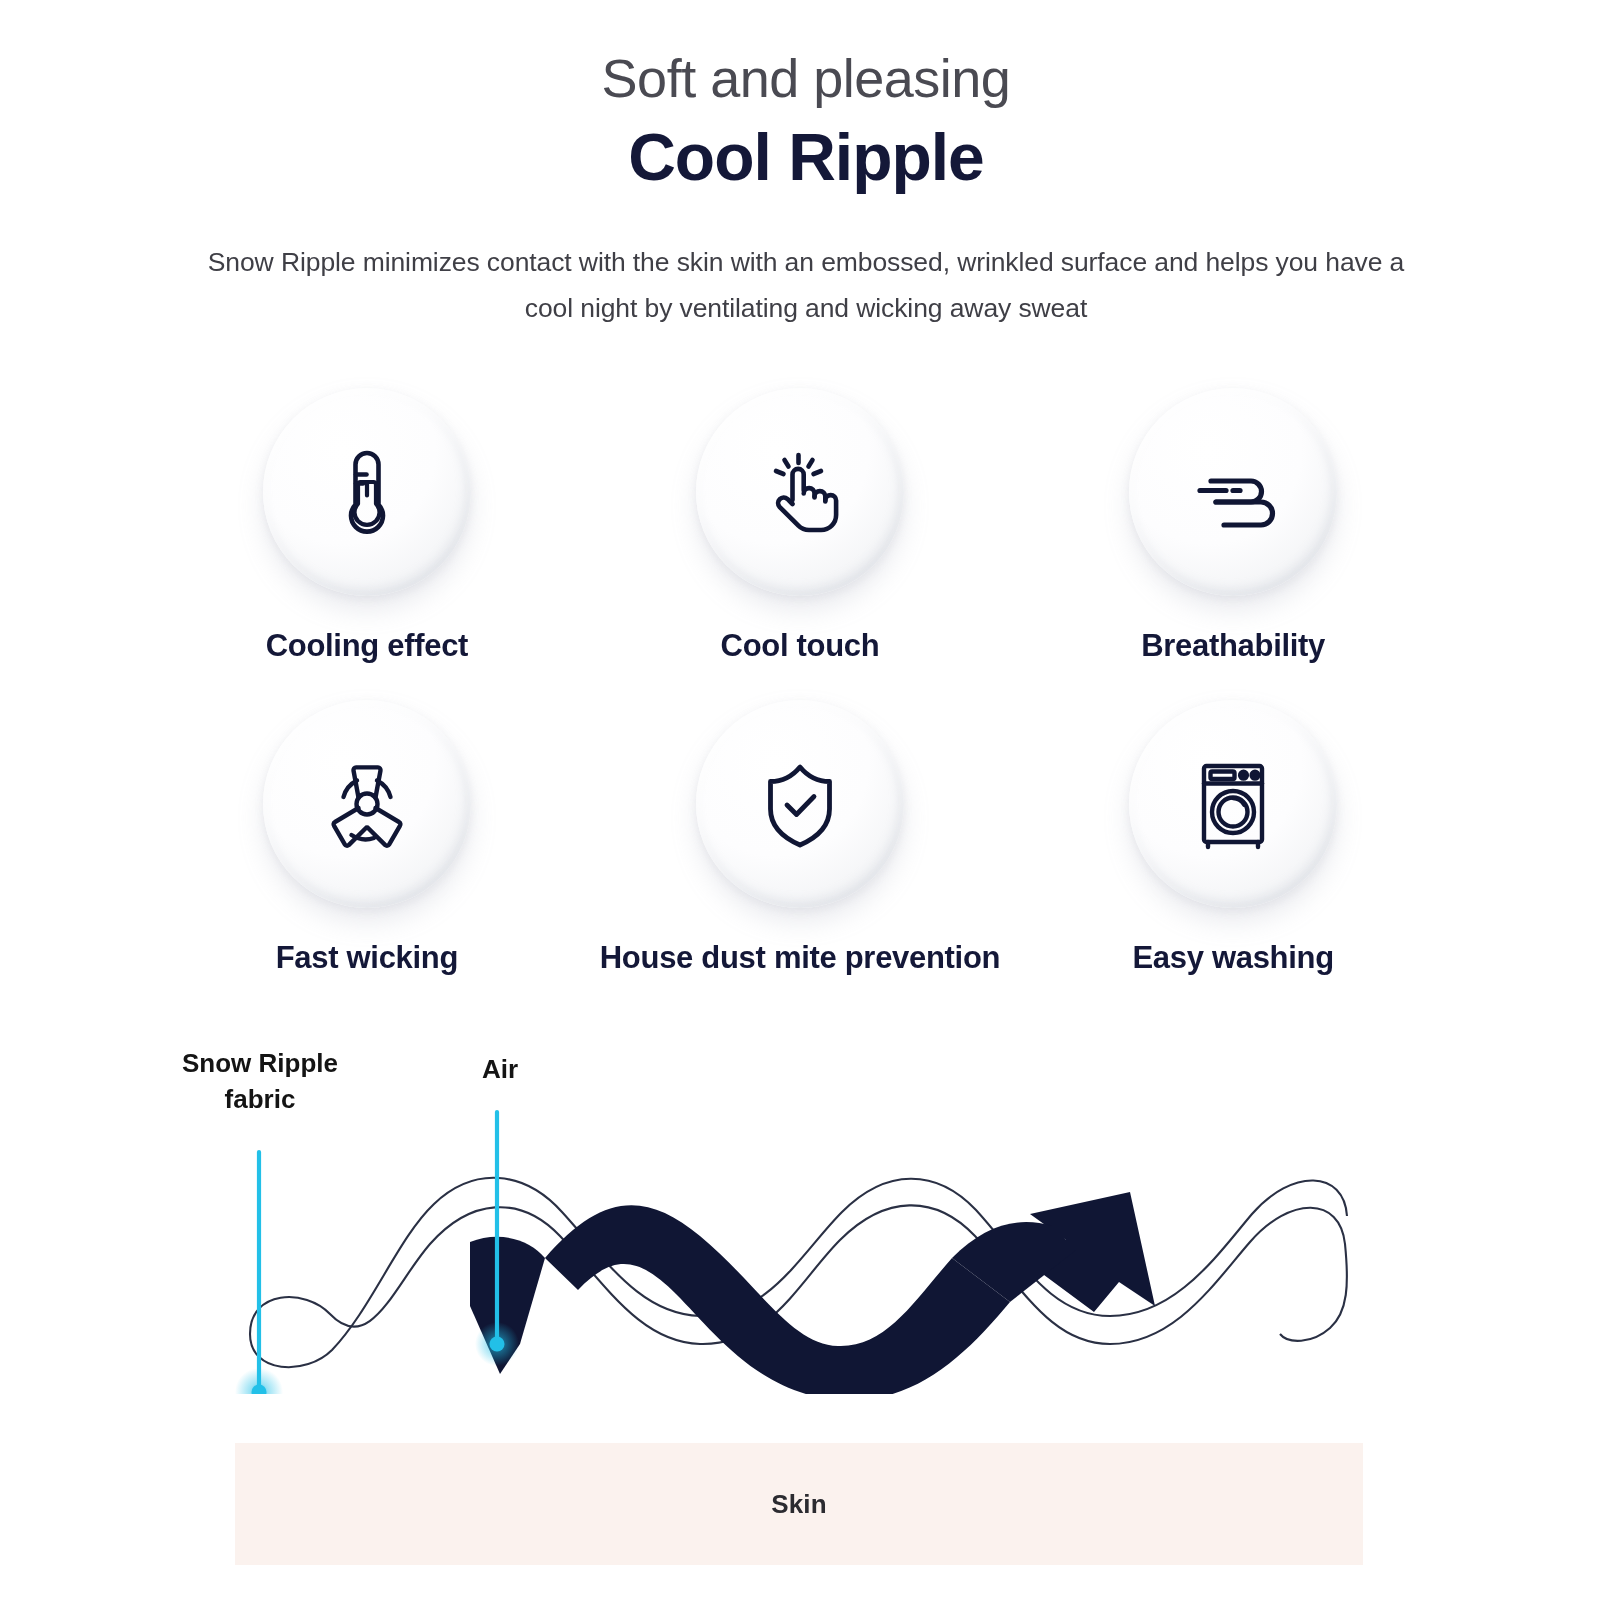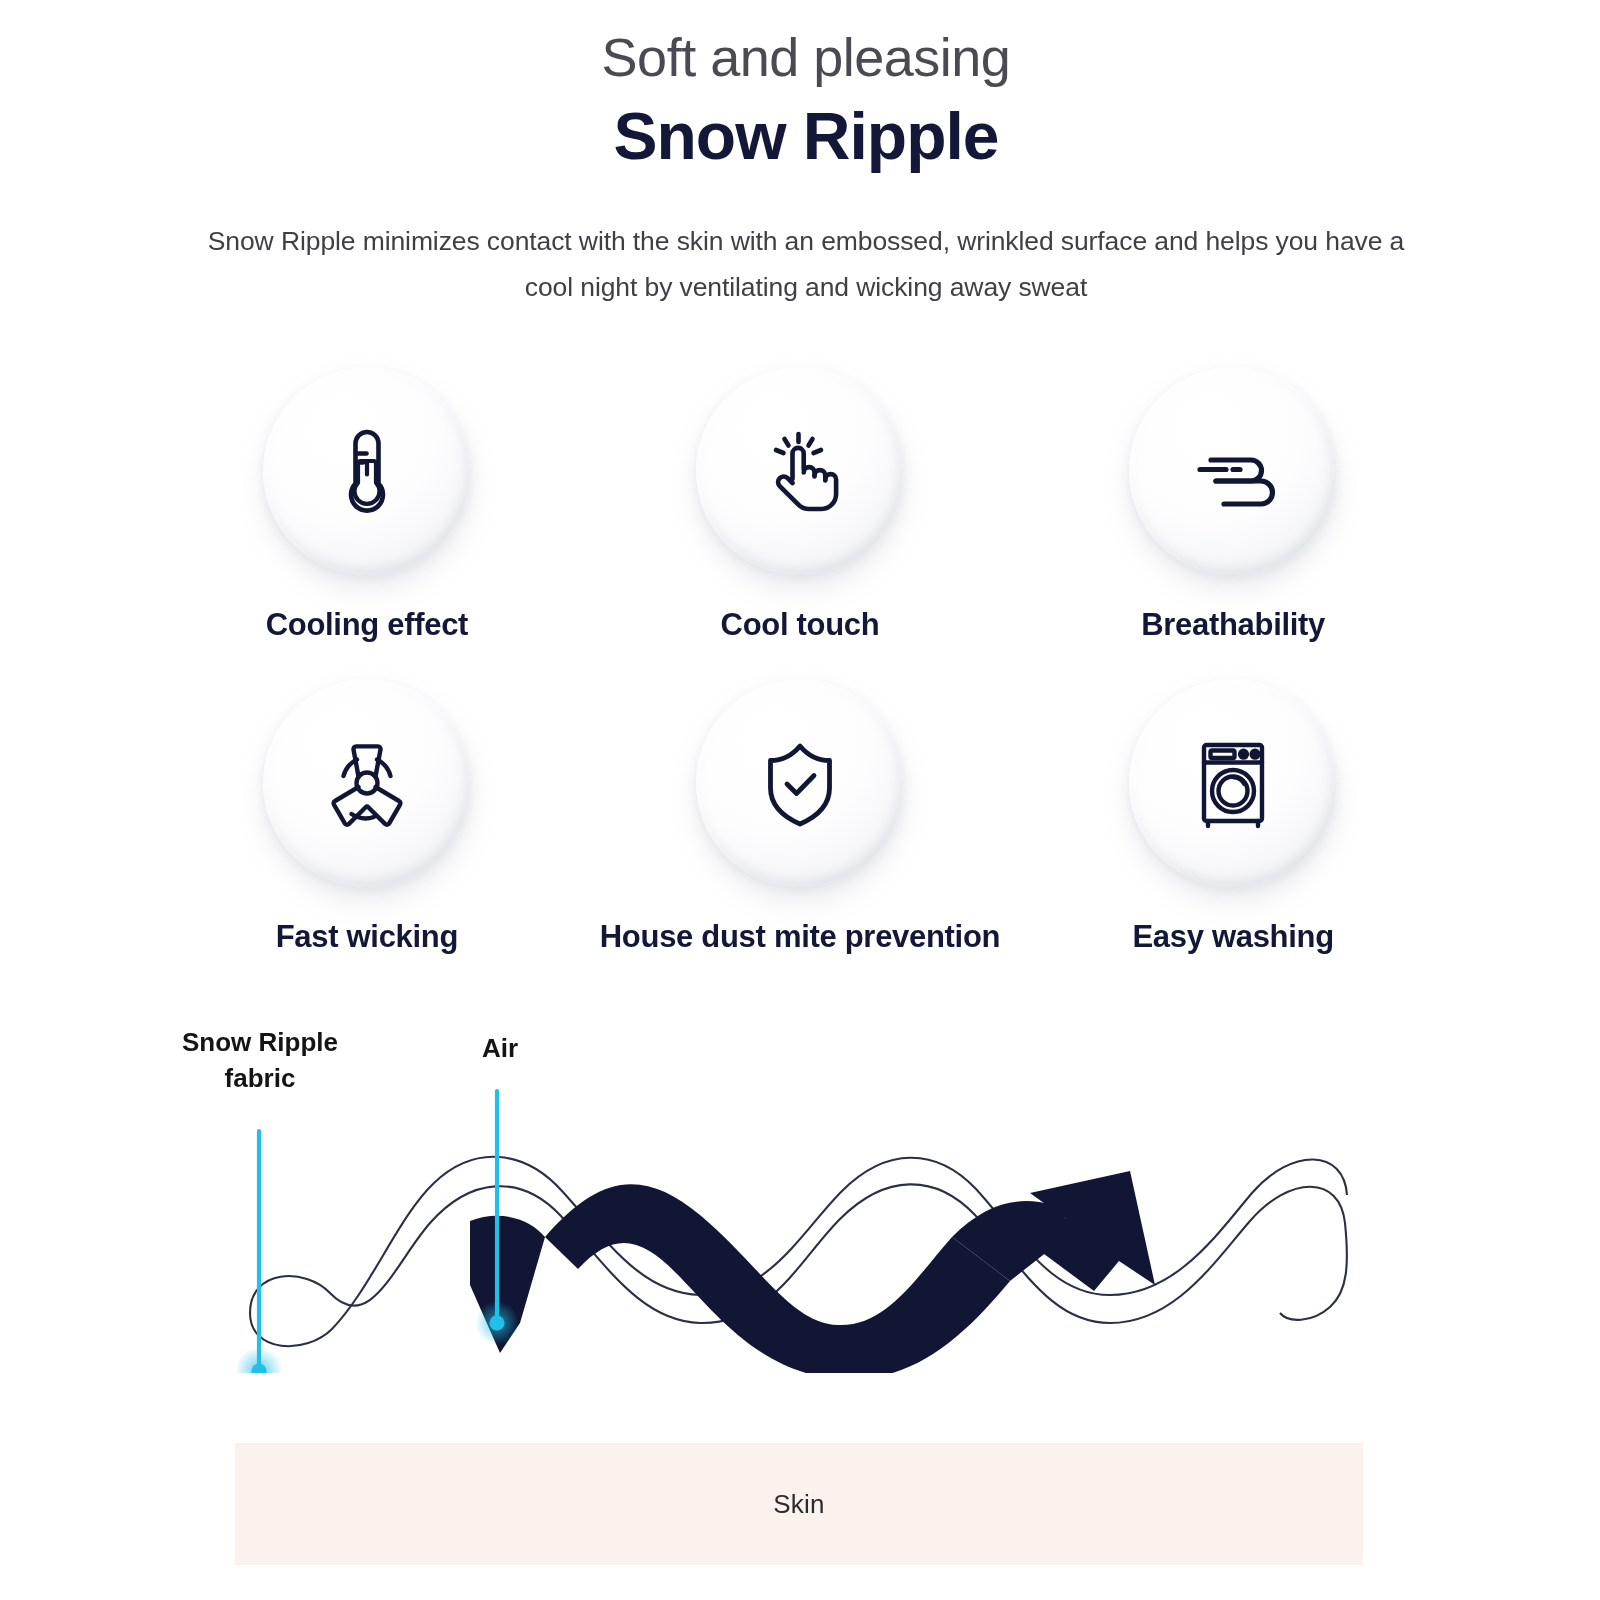--- a/index.html
+++ b/index.html
@@ -14,21 +14,21 @@
 
   .page {
     position: relative;
     width: 1600px;
     height: 1600px;
     background: #ffffff;
   }
 
   
   .header {
-    padding-top: 24px;
+    padding-top: 45px;
     text-align: center;
     margin-left: 12px;
   }
 
   .eyebrow {
     font-size: 54px;
     font-weight: 300;
     color: #4a4a52;
     letter-spacing: -0.5px;
     line-height: 1.25;
@@ -130,34 +130,34 @@
     width: 1128px;
     height: 122px;
     background: #fbf2ee;
     display: flex;
     align-items: center;
     justify-content: center;
   }
 
   .skin-label {
     font-size: 26px;
-    font-weight: 400;
+    font-weight: 700;
     color: #2b2b30;
     letter-spacing: 0.2px;
     text-align: center;
   }
 </style>
 </head>
 <body>
 
 <div class="page">
 
   <div class="header">
     <div class="eyebrow">Soft and pleasing</div>
-    <h1 class="headline">Snow Ripple</h1>
+    <h1 class="headline">Cool Ripple</h1>
     <p class="intro">Snow Ripple minimizes contact with the skin with an embossed, wrinkled surface and helps you have a cool night by ventilating and wicking away sweat</p>
   </div>
 
   <div class="features">
 
     <div class="feature">
       <div class="orb">
         <svg width="104" height="104" viewBox="0 0 104 104">
           <g fill="none" stroke="#101634" stroke-width="4.6" stroke-linecap="round" stroke-linejoin="round">
             <path d="M40.5 64.5 V24.5 a11.5 11.5 0 0 1 23 0 V64.5

